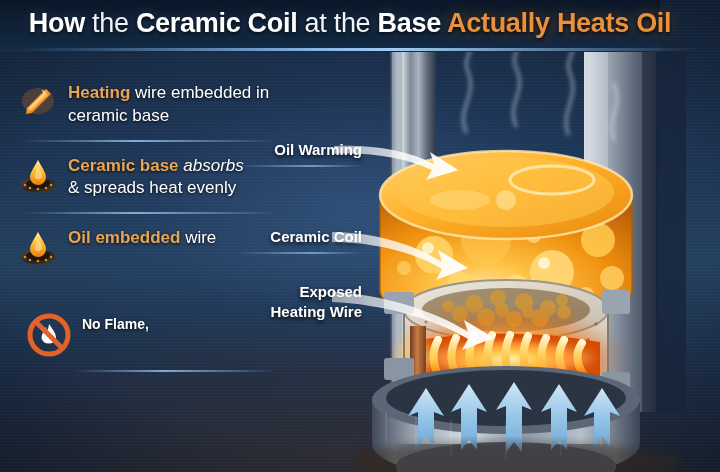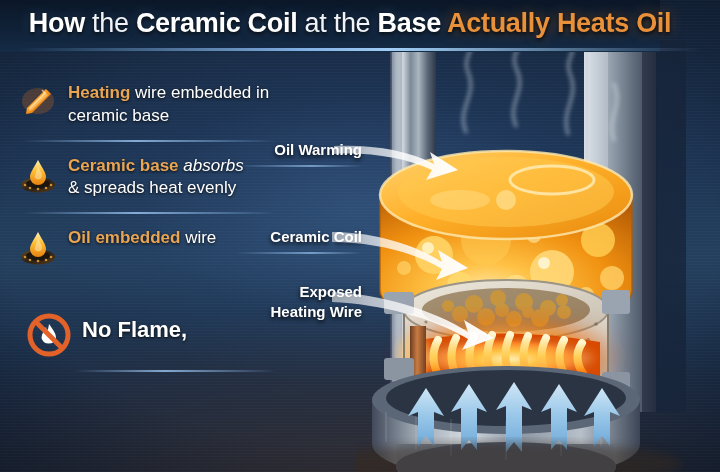--- a/index.html
+++ b/index.html
@@ -414,21 +414,21 @@
     <div class="gap"></div>
 
     <div class="bullet" style="padding-left:12px;">
       <span class="ico" style="width:46px;flex:0 0 46px;height:46px;">
         <svg viewBox="0 0 46 46" style="width:46px;height:46px;">
           <circle cx="23" cy="23" r="19" fill="none" stroke="#e2622a" stroke-width="5"></circle>
           <path d="M23 12 C27 18,30 21,30 26 A7.5 7.5 0 0 1 15.5 26 C15.5 22,18 19,20 15 C20.5 19,22 20,23 12 Z" fill="#ffffff"></path>
           <path d="M10.5 10.5 L35.5 35.5" stroke="#e2622a" stroke-width="5" stroke-linecap="round"></path>
         </svg>
       </span>
-      <span class="btext" style="font-size:22px;font-weight:bold;padding-top:3px;">
+      <span class="btext" style="font-size:14px;font-weight:bold;padding-top:3px;">
         <span>No Flame,</span><br>
       </span>
     </div>
 
     <div class="divider" style="margin-left:60px;"></div>
   </div>
 
   <div class="callout" id="co-oil">
     <span>Oil Warming</span><br>
     <div class="coline"></div>

